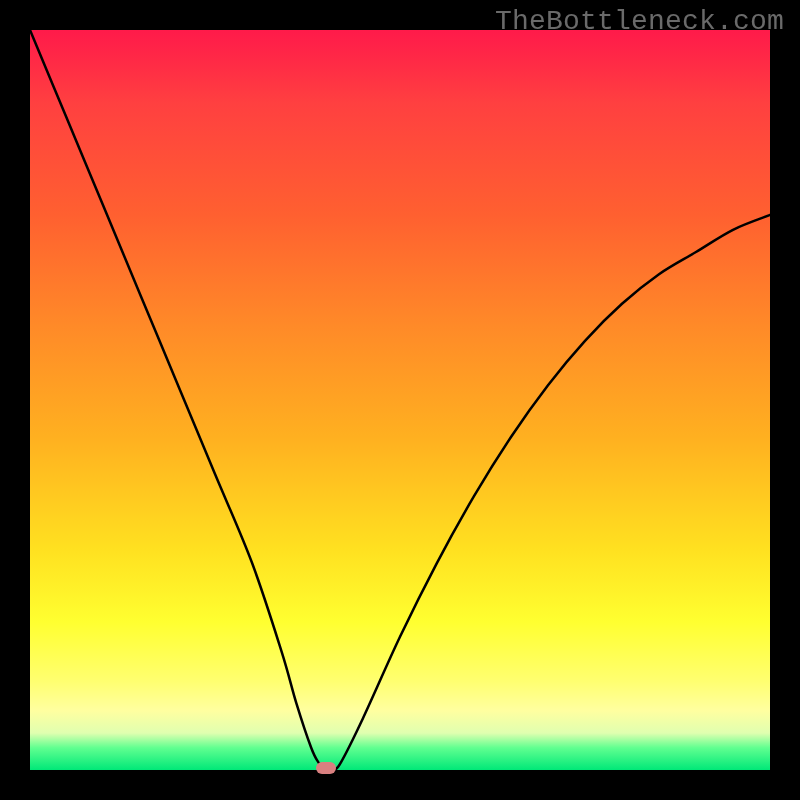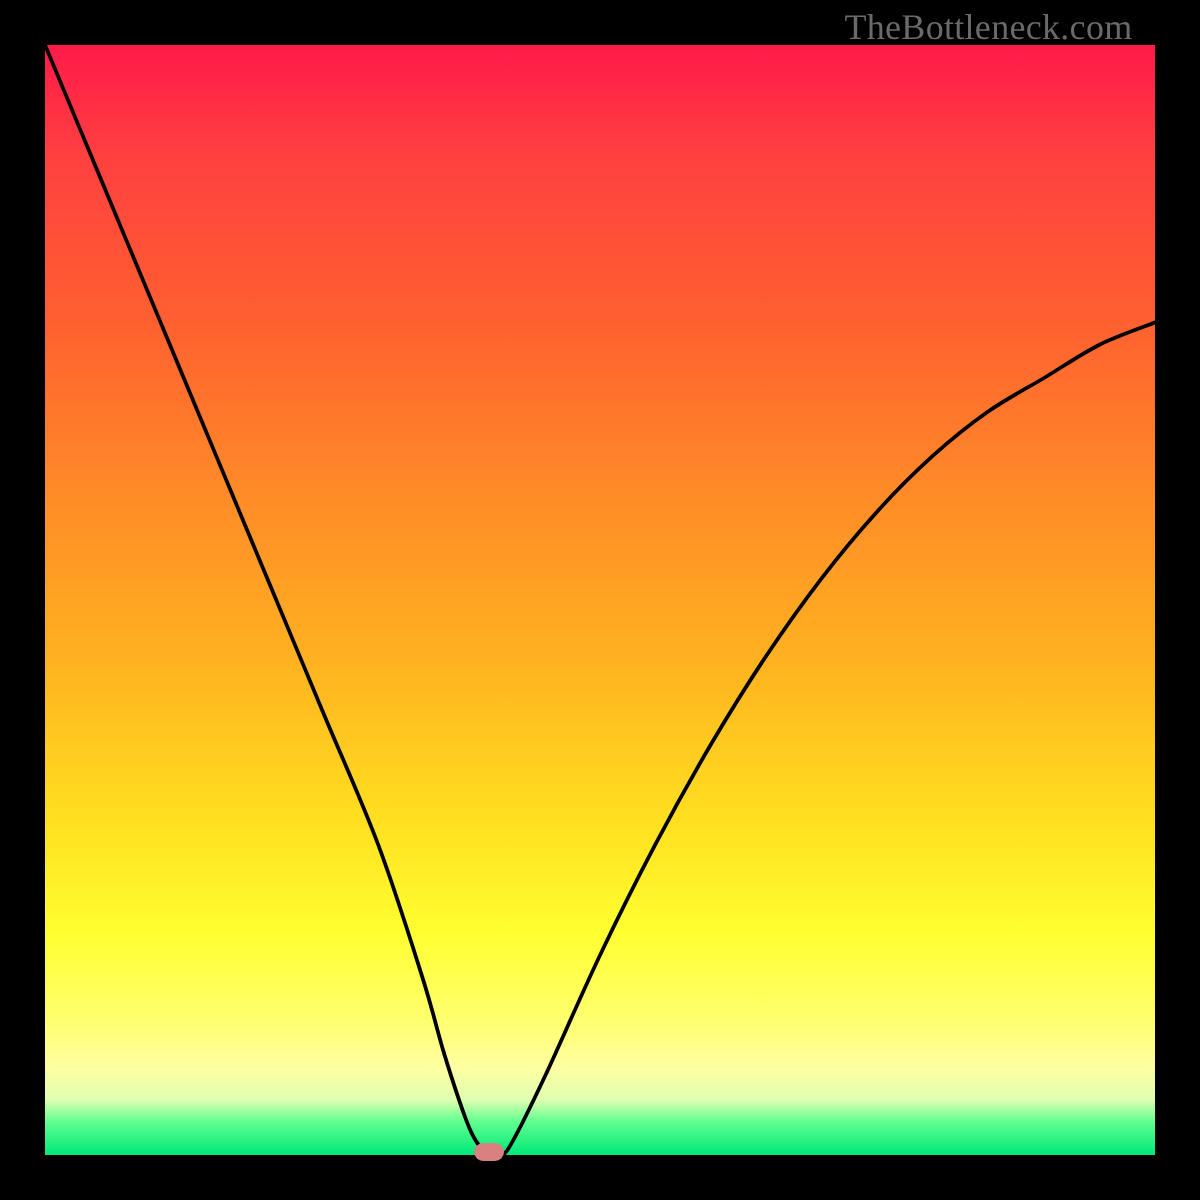--- a/index.html
+++ b/index.html
@@ -27,23 +27,23 @@
       #ffff70 88%,
       #ffffa0 92%,
       #e0ffb0 95%,
       #60ff90 97%,
       #00e878 100%
     );
   }
   .watermark {
     position: absolute;
     top: 6px;
-    right: 45px;
-    font-family: Liberation Serif, serif;
-    font-size: 24px;
+    right: 16px;
+    font-family: Liberation Mono, monospace;
+    font-size: 28px;
     color: #6a6a6a;
     font-weight: 500;
     letter-spacing: 0.2px;
   }
   svg.curve {
     position: absolute;
     left: 0; top: 0;
     width: 740px;
     height: 740px;
   }

